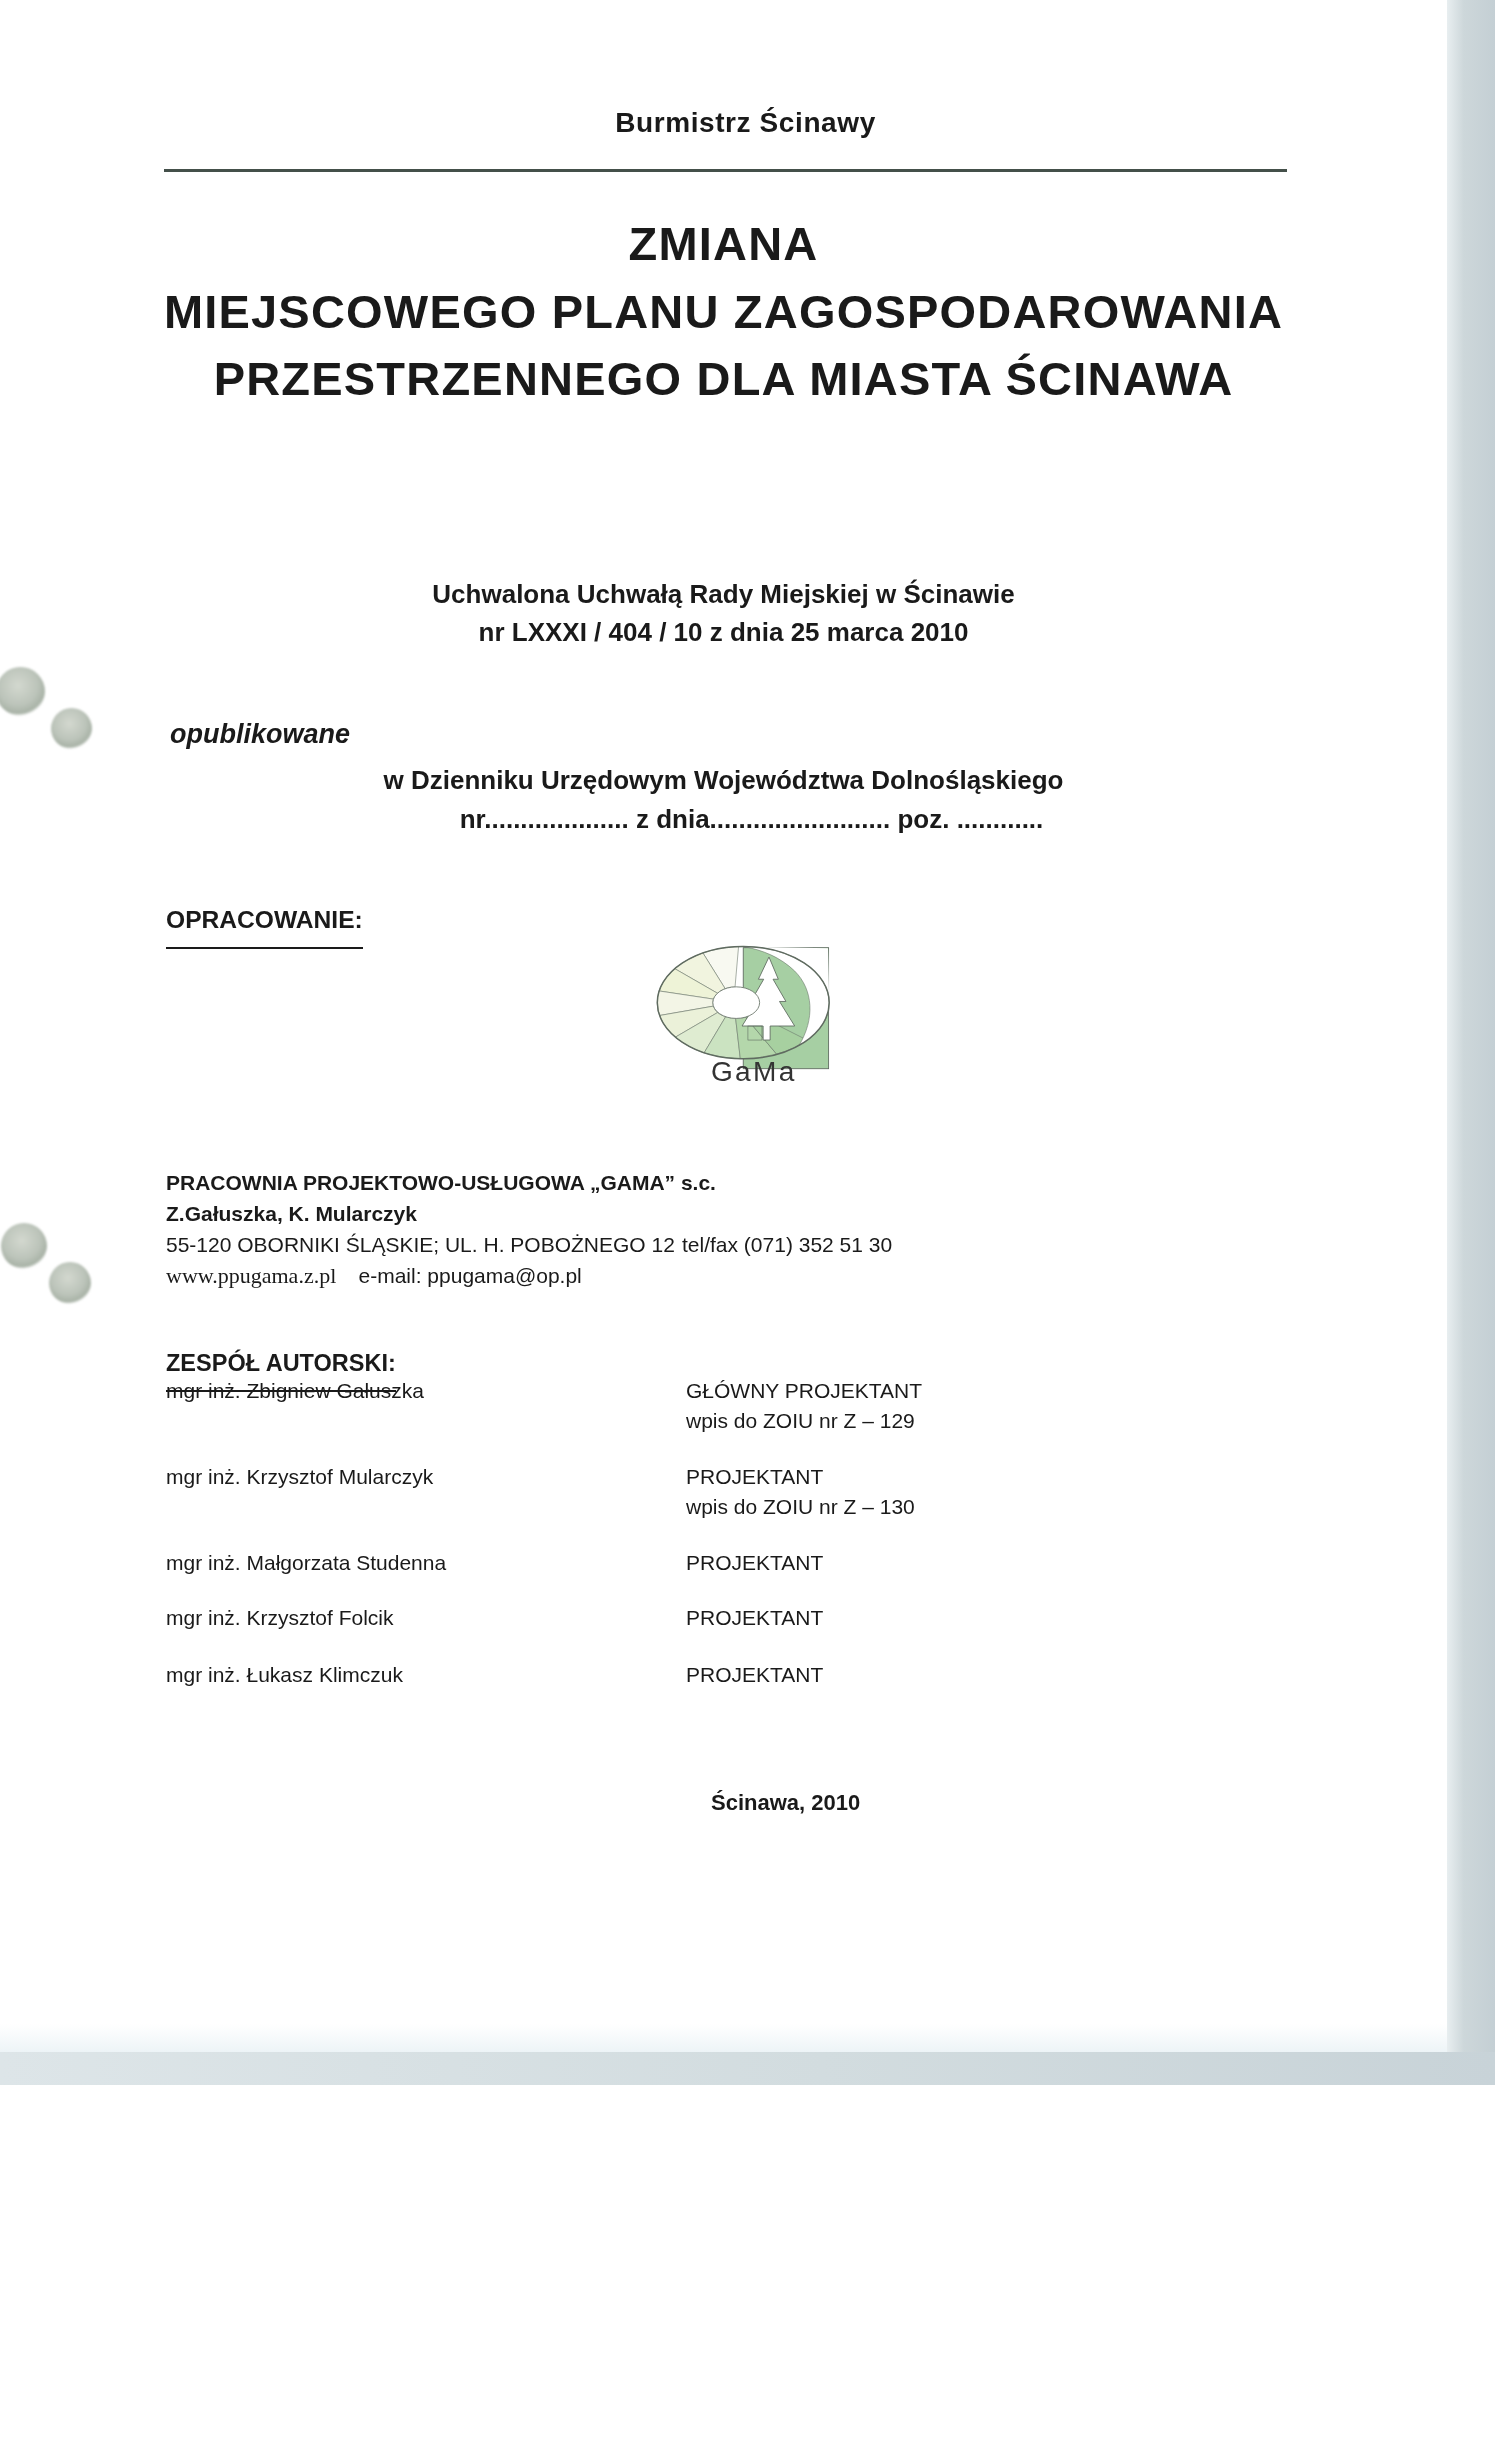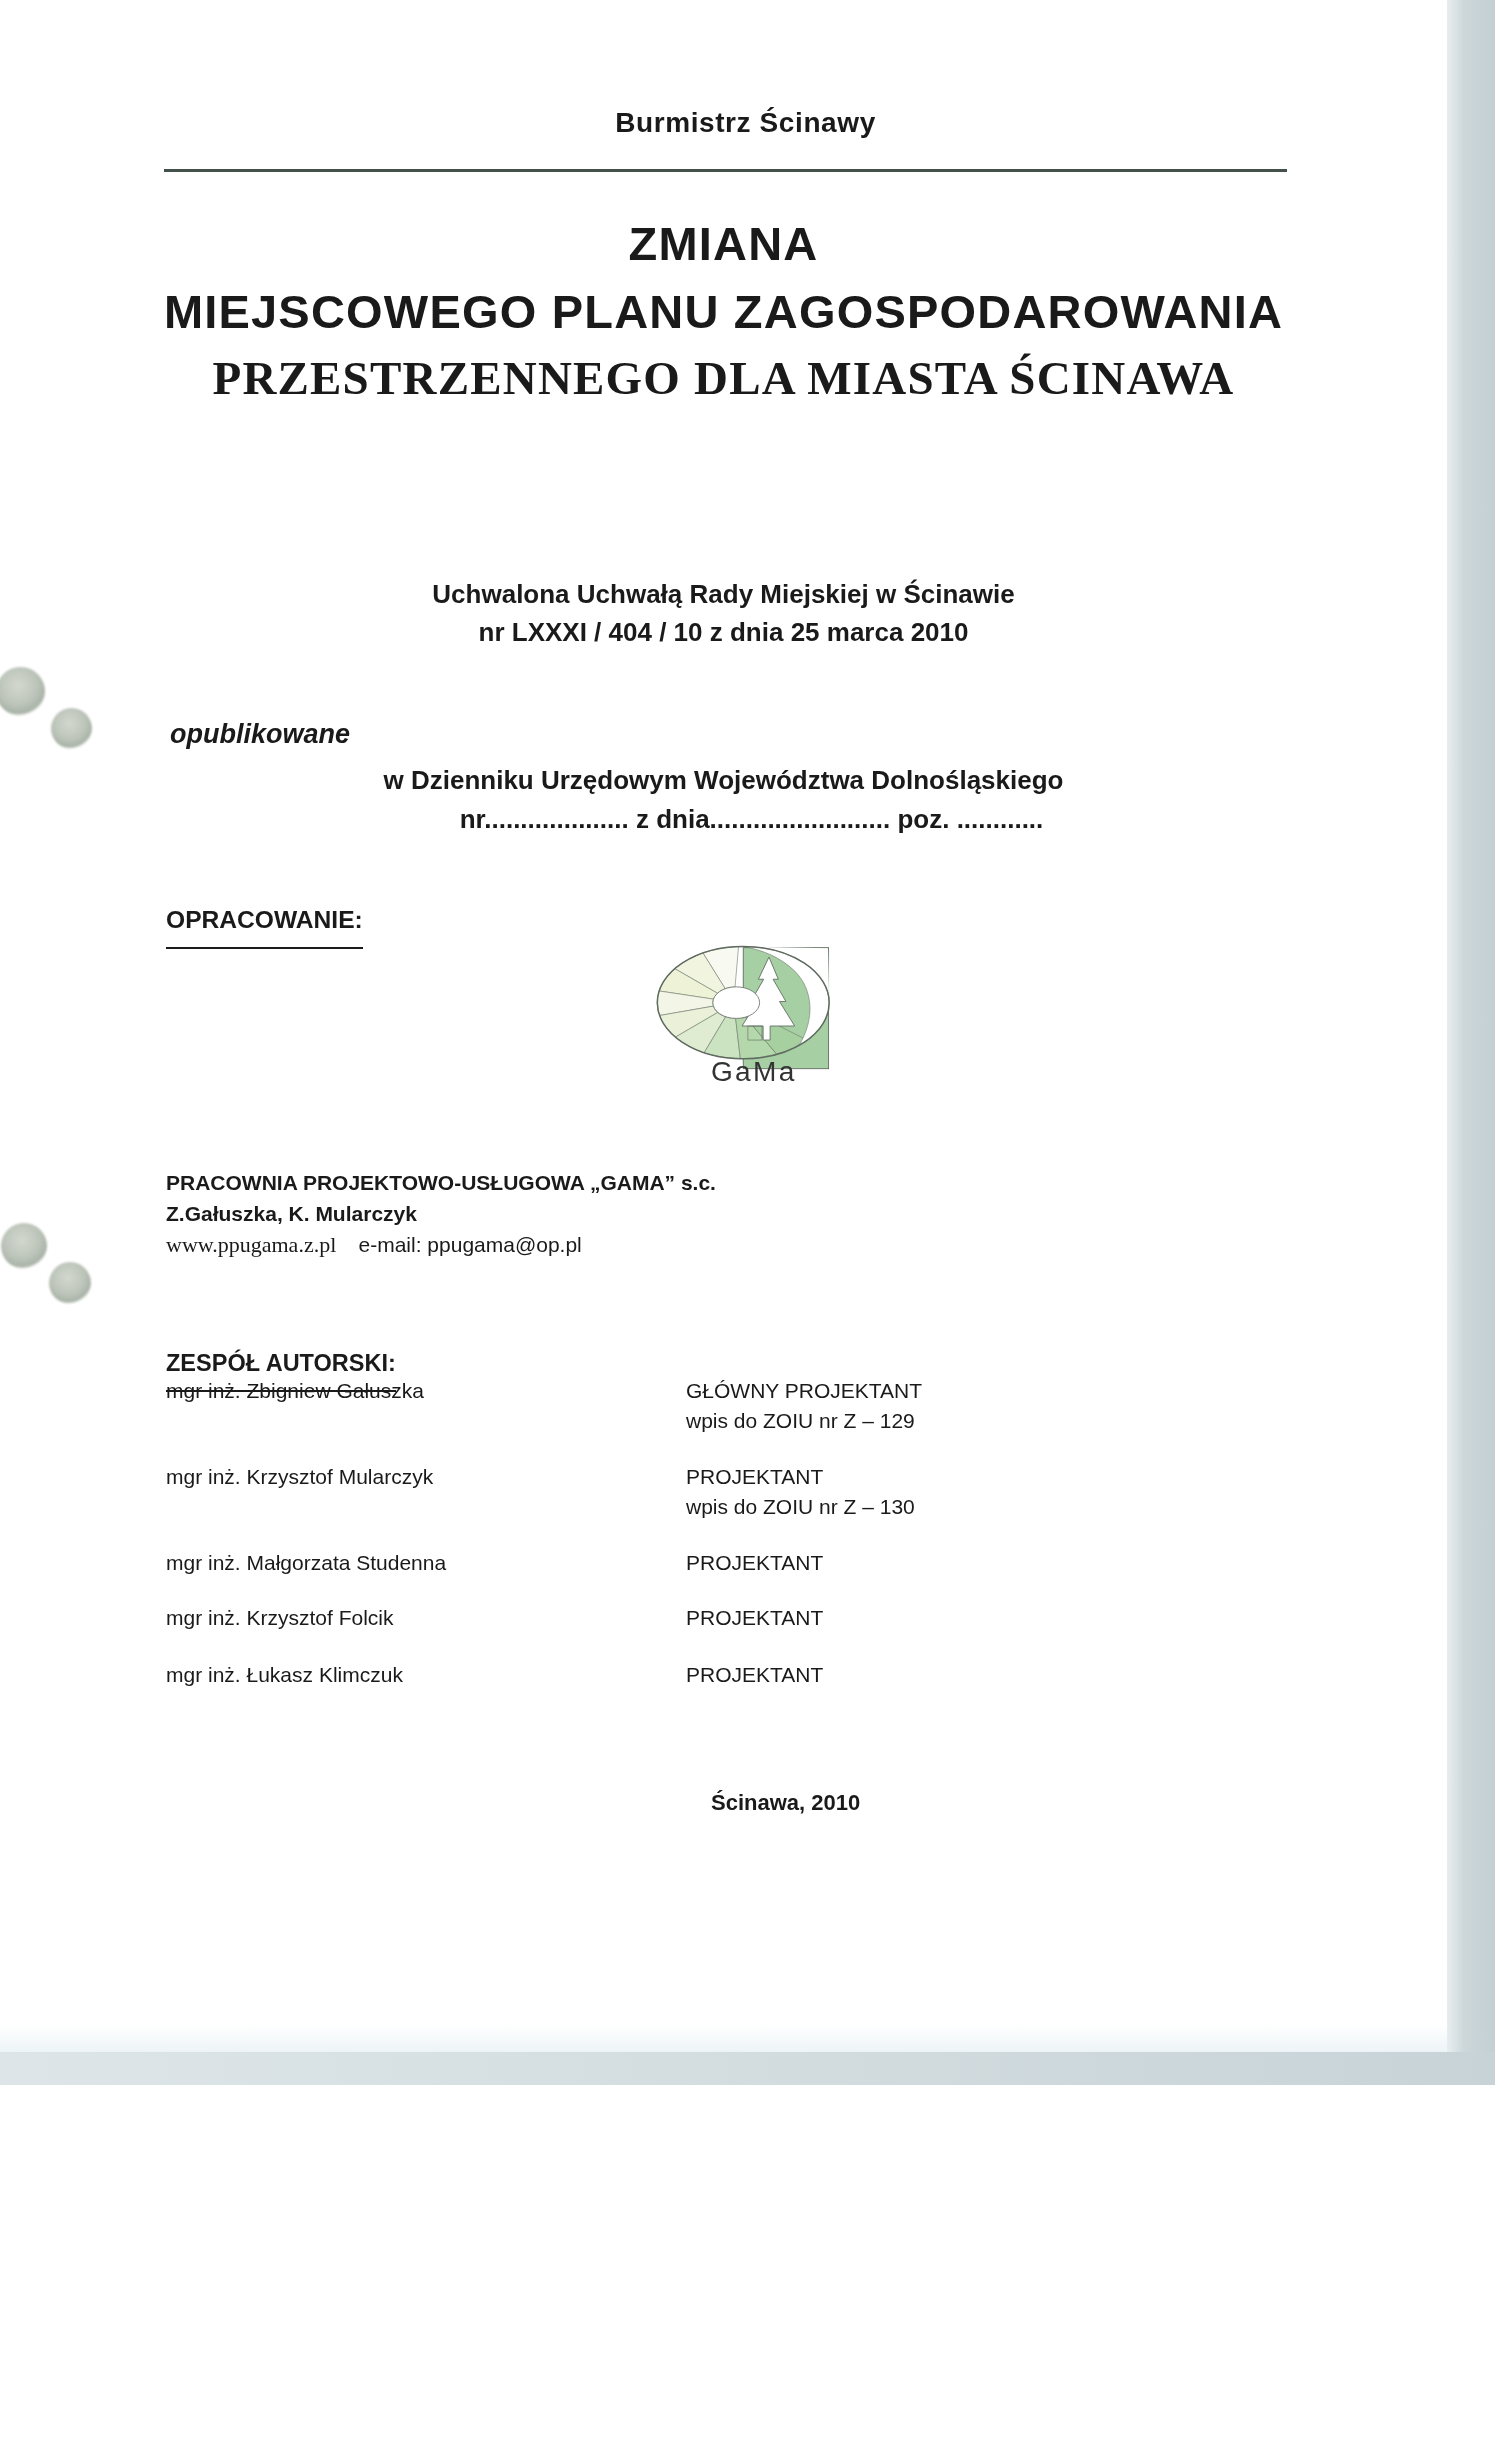--- a/index.html
+++ b/index.html
@@ -27,21 +27,21 @@
     border-radius:50%;
     background:radial-gradient(circle at 45% 38%,#d3d8cf 0%,#bcc4ba 48%,#a9b3a7 68%,rgba(169,179,167,0) 75%);
     filter:blur(0.9px);
   }
   
   .center-col{left:0;width:1447px;text-align:center;}
   .doc-header{top:107px;font-size:28px;font-weight:bold;letter-spacing:0.6px;position:relative;}
   .doc-header-inner{position:relative;left:22px;}
   .rule{left:164px;top:169px;width:1123px;height:2.9px;background:#44504a;}
   .title-line{font-size:47px;font-weight:bold;letter-spacing:1.2px;}
-  .t1{top:216px;} .t2{top:284px;} .t3{top:351px;font-family:Liberation Serif, serif;}
+  .t1{top:216px;} .t2{top:284px;} .t3{top:351px;}
   .resolution{top:575px;font-size:26px;font-weight:bold;line-height:38px;}
   .published-label{left:170px;top:719px;font-size:27px;font-weight:bold;font-style:italic;}
   .dziennik1{top:765px;font-size:26px;font-weight:bold;}
   .dziennik2{top:804px;font-size:26px;font-weight:bold;transform:translateX(28px);}
   .section-heading{left:166px;font-size:24.6px;font-weight:bold;}
   .section-heading .u{display:inline-block;border-bottom:2.9px solid #1a1a1a;padding-bottom:13px;}
   .opracowanie{top:906px;}
   .zespol{top:1350px;font-size:23.5px;}
   .company{left:166px;top:1167px;font-size:21px;line-height:31px;width:997px;}
   .company .bold{font-weight:bold;}
@@ -117,20 +117,24 @@
     <ellipse cx="140" cy="102" rx="40" ry="27" fill="#ffffff" stroke="#6b776b" stroke-width="1.5"></ellipse>
 
     <text x="170" y="236" text-anchor="middle" font-size="48" letter-spacing="4" font-family="Liberation Sans, DejaVu Sans, sans-serif" fill="#333333">GaMa</text>
   </svg>
 </div>
 
 <div class="abs company">
   <div class="company-row bold">PRACOWNIA PROJEKTOWO-USŁUGOWA „GAMA” s.c.</div>
   <div class="company-row bold">Z.Gałuszka, K. Mularczyk</div>
   <div class="company-row">
+    <span>55-120 OBORNIKI ŚLĄSKIE; UL. H. POBOŻNEGO 12</span>
+    <span class="telfax">tel/fax (071) 352 51 30</span>
+  </div>
+  <div class="company-row">
     <span class="serif-web">www.ppugama.z.pl</span>
     <span style="margin-left:16.4px;">e-mail: ppugama@op.pl</span>
   </div>
 </div>
 
 <div class="abs section-heading zespol">
   <span class="u">ZESPÓŁ AUTORSKI:</span>
 </div>
 
 <div class="abs member-row" style="top:1379px;">

